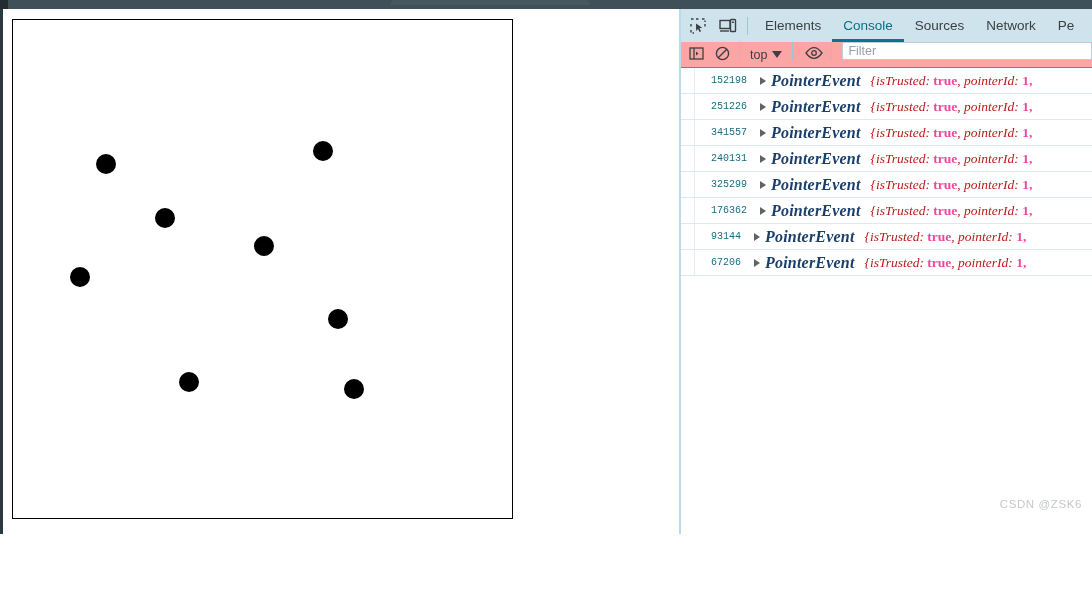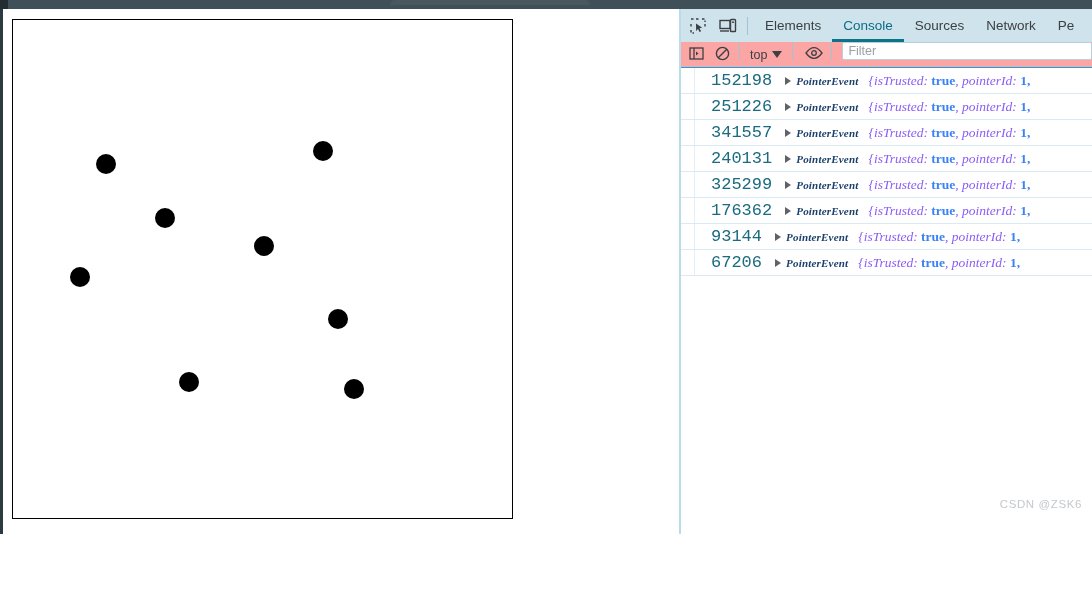--- a/index.html
+++ b/index.html
@@ -155,48 +155,48 @@
   }
   .row-gutter {
     position: absolute;
     left: 0; top: 0;
     width: 14px; height: 100%;
     border-right: 1px solid #e4eff5;
   }
   .coord {
     color: #1a6b80;
     font-family: "Liberation Mono", monospace;
-    font-size: 17px;
+    font-size: 10px;
   }
   .coord + .coord { }
   .disclosure {
     margin-left: 13px;
     margin-right: 5px;
     width: 0; height: 0;
     border-top: 4.5px solid transparent;
     border-bottom: 4.5px solid transparent;
     border-left: 6px solid #5f6368;
   }
   .evt-name {
     color: #1a3f6b;
     font-style: italic;
     font-weight: bold;
     font-family: "Liberation Serif", serif;
-    font-size: 11px;
+    font-size: 16px;
     letter-spacing: 0.2px;
   }
   .evt-body {
     margin-left: 10px;
     font-family: "Liberation Serif", serif;
     font-style: italic;
     font-size: 13.5px;
     color: #9aa3ab;
   }
-  .evt-body .k { color: #8b5cf6; }
-  .evt-body .v { color: #3b82f6; font-weight: bold; font-style: normal; }
+  .evt-body .k { color: #b91c1c; }
+  .evt-body .v { color: #ec4899; font-weight: bold; font-style: normal; }
 
   
   .watermark {
     position: absolute;
     right: 10px; bottom: 24px;
     font-size: 11.5px;
     color: #c4c8cc;
     letter-spacing: 0.6px;
     font-family: "Liberation Sans", sans-serif;
   }

